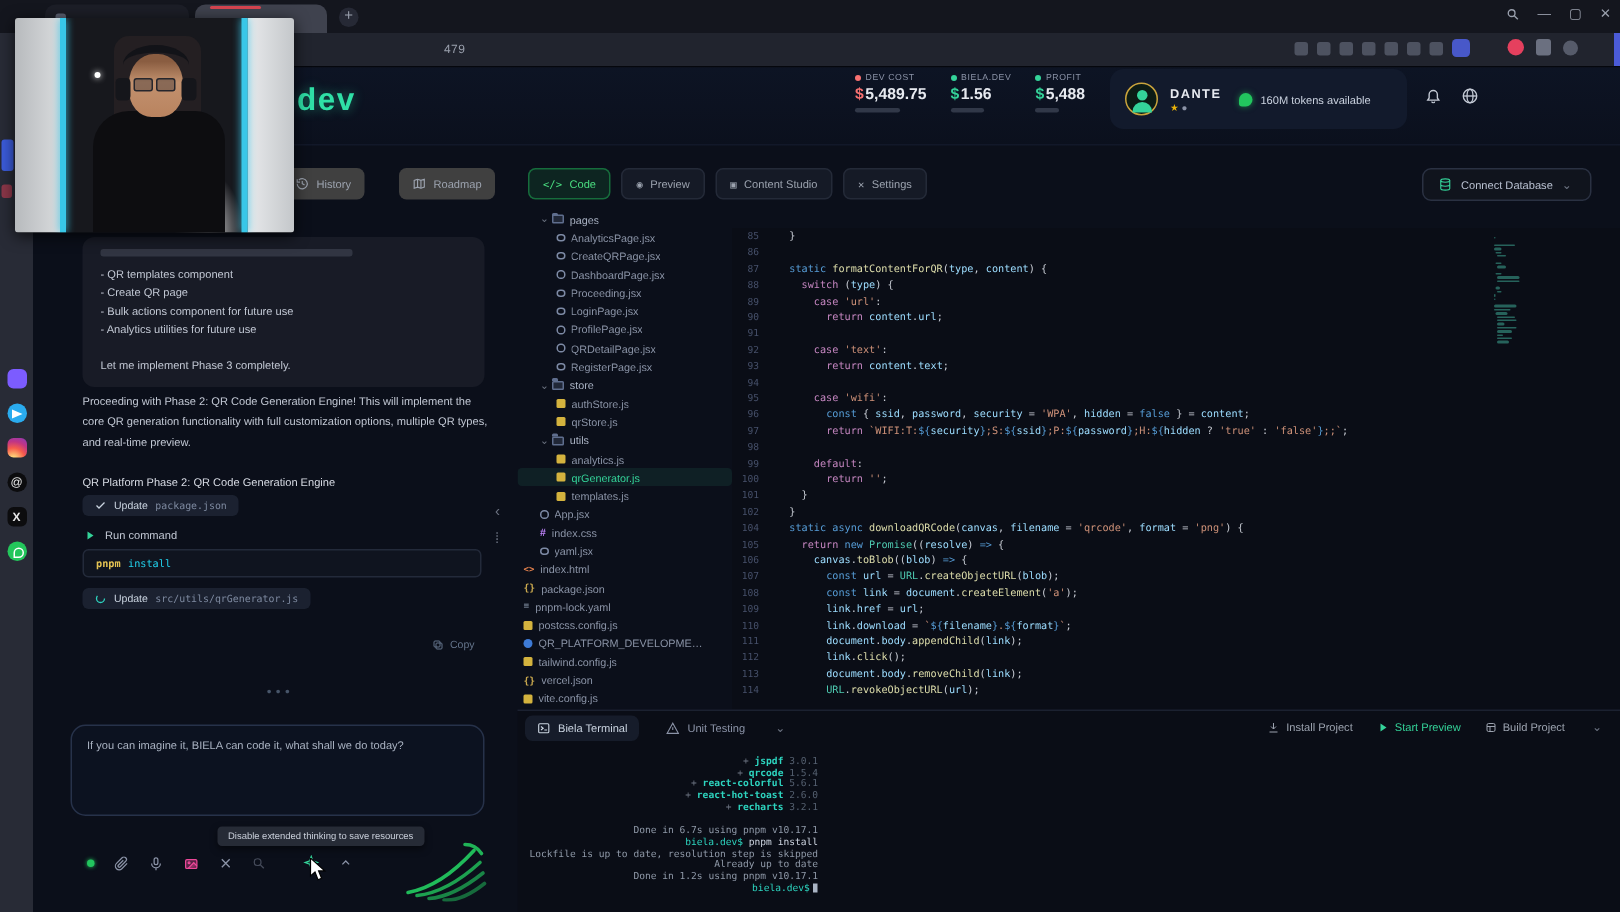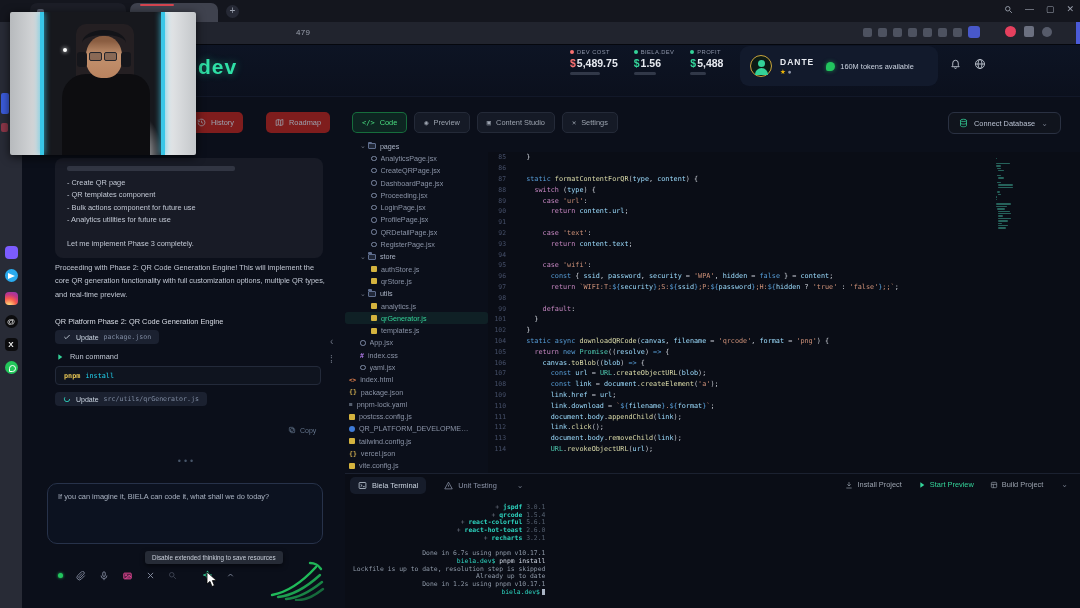--- a/index.html
+++ b/index.html
@@ -63,21 +63,21 @@
   .tokens { display:flex; align-items:center; gap:5px; margin-left:4px; }
   .token-icon { width:9px; height:9px; border-radius:50% 50% 50% 2px; background:#22c55e; box-shadow:0 0 4px rgba(34,197,94,.6); flex:none; }
   .tokens span { font-size:7.4px; color:#cbd3e0; white-space:nowrap; }
   .hdr-icon { position:absolute; top:13px; color:#c3c9d4; }
   .hdr-bell { left:928px; }
   .hdr-globe { left:952px; }
 
   
   .pill { position:absolute; height:21px; display:flex; align-items:center; gap:5px; font-size:7.4px; color:#9ca3af; border-radius:5px; padding:0 9px; }
   .pill svg { flex:none; }
-  .nav-plain { background:#7f1d1d;align-items:center; }
+  .nav-plain { background:#404040;align-items:center; }
   .nav-tabs { position:absolute; left:352px; top:112px; display:flex; gap:7px; }
   .ntab { height:21px; display:flex; align-items:center; gap:5px; font-size:7.4px; color:#9ca3af; background:#151a26; border:1px solid #242a38; border-radius:5px; padding:0 9px; }
   .ntab .glyph { font-family:"DejaVu Sans Mono", monospace; font-size:7px; }
   .ntab.active { background:rgba(34,197,94,.12); border-color:rgba(34,197,94,.45); color:#4ade80; }
   .connect-db { position:absolute; left:948px; top:112px; height:22px; display:flex; align-items:center; gap:6px; background:#10141d; border:1px solid #2a3142; border-radius:6px; padding:0 10px; font-size:7.4px; color:#b9c1d1; }
   .connect-db .chev { color:#6b7280; font-size:8px; }
 
   
   .quote { position:absolute; left:55px; top:158px; width:268px; background:#181b26; border-radius:8px; padding:8px 12px 10px; }
   .partial { height:5px; width:168px; background:rgba(148,160,180,.2); border-radius:2px; margin-bottom:6px; }
@@ -325,22 +325,22 @@
         <ellipse cx="12" cy="5" rx="8" ry="3"></ellipse>
         <path d="M4 5v14c0 1.7 3.6 3 8 3s8-1.3 8-3V5M4 12c0 1.7 3.6 3 8 3s8-1.3 8-3"></path>
       </svg>
     <span>Connect Database</span>
     <span class="chev">⌄</span>
   </div>
 
   <div class="quote">
     <div class="partial"></div>
     <div>
+        <div class="quote-item">- QR templates component</div>
         <div class="quote-item">- Create QR page</div>
-        <div class="quote-item">- QR templates component</div>
         <div class="quote-item">- Bulk actions component for future use</div>
         <div class="quote-item">- Analytics utilities for future use</div>
       </div>
     <div class="quote-footer">Let me implement Phase 3 completely.</div>
   </div>
   <div class="chat-msg">Proceeding with Phase 2: QR Code Generation Engine! This will implement the core QR generation functionality with full customization options, multiple QR types, and real-time preview.</div>
   <div class="phase-title">QR Platform Phase 2: QR Code Generation Engine</div>
   <div class="chip chip1">
     <svg width="8" height="8" viewBox="0 0 24 24" fill="none" stroke="#cbd5e1" stroke-width="2.6">
         <path d="M4 12l5 5L20 6"></path>
@@ -630,20 +630,24 @@
           <span class="ln">97</span>
           <span class="code"><span class="tk-punc">        </span><span class="tk-ctrl">return </span><span class="tk-str">`WIFI:T:</span><span class="tk-kw">${</span><span class="tk-var">security</span><span class="tk-kw">}</span><span class="tk-str">;S:</span><span class="tk-kw">${</span><span class="tk-var">ssid</span><span class="tk-kw">}</span><span class="tk-str">;P:</span><span class="tk-kw">${</span><span class="tk-var">password</span><span class="tk-kw">}</span><span class="tk-str">;H:</span><span class="tk-kw">${</span><span class="tk-var">hidden</span><span class="tk-punc"> ? </span><span class="tk-str">'true'</span><span class="tk-punc"> : </span><span class="tk-str">'false'</span><span class="tk-kw">}</span><span class="tk-str">;;`</span><span class="tk-punc">;</span></span>
         </div>
         <div class="code-row">
           <span class="ln">98</span>
           <span class="code"></span>
         </div>
         <div class="code-row">
           <span class="ln">99</span>
           <span class="code"><span class="tk-punc">      </span><span class="tk-ctrl">default</span><span class="tk-punc">:</span></span>
+        </div>
+        <div class="code-row">
+          <span class="ln">100</span>
+          <span class="code"><span class="tk-punc">        </span><span class="tk-ctrl">return </span><span class="tk-str">''</span><span class="tk-punc">;</span></span>
         </div>
         <div class="code-row">
           <span class="ln">101</span>
           <span class="code"><span class="tk-punc">    }</span></span>
         </div>
         <div class="code-row">
           <span class="ln">102</span>
           <span class="code"><span class="tk-punc">  }</span></span>
         </div>
         <div class="code-row">

